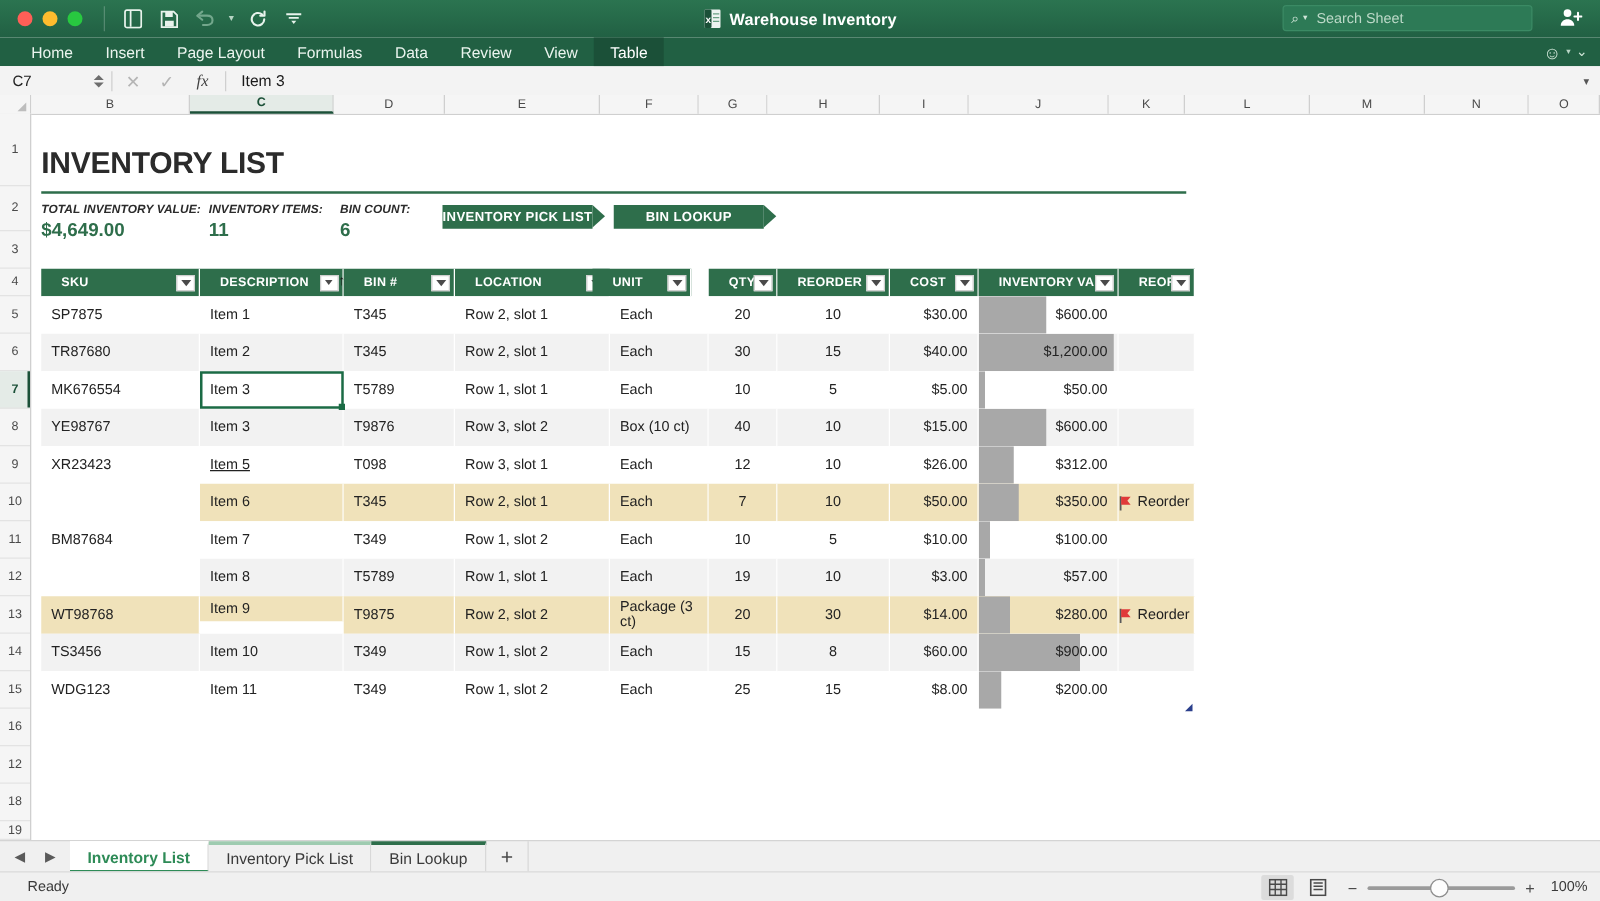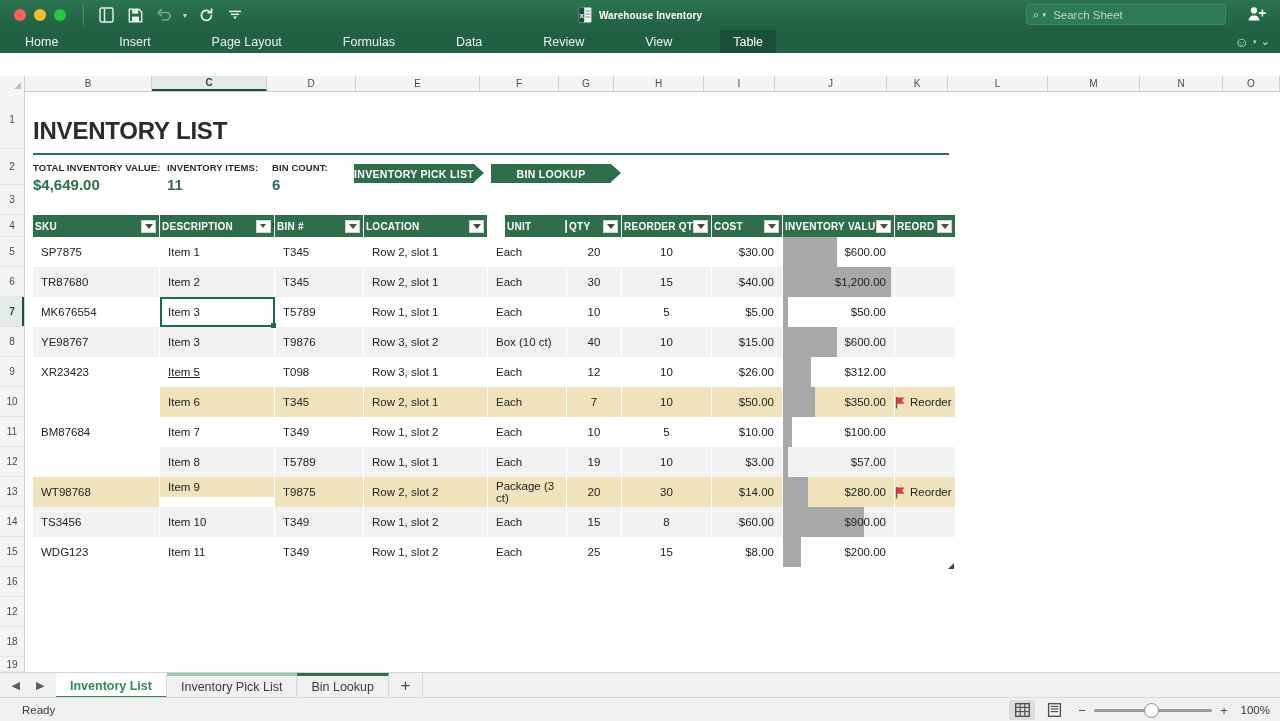--- a/index.html
+++ b/index.html
@@ -29,42 +29,42 @@
   }
   .tb-btn svg{display:block;}
   .tb-caret{width:10px;height:22px;display:flex;align-items:center;justify-content:center;color:#b6d4c3;font-size:7px;}
   .app-title{
     position:absolute;left:0;top:0;width:1280px;height:30px;
     display:flex;align-items:center;justify-content:center;
     gap:7px;pointer-events:none;
   }
   .app-title .xl-ico{width:14px;height:16px;}
   .app-title span{
-    color:#ffffff;font-size:10px;font-weight:bold;letter-spacing:.1px;
+    color:#ffffff;font-size:13px;font-weight:bold;letter-spacing:.1px;
   }
   .search-wrap{
     position:absolute;right:54px;top:4px;width:200px;height:21px;
     background:#2d7a56;border:1px solid #3b8a64;border-radius:3px;
     display:flex;align-items:center;padding:0 6px;box-sizing:border-box;
   }
   .search-wrap .mag{color:#cfe5d8;font-size:11px;margin-right:2px;}
   .search-wrap .mag-car{color:#cfe5d8;font-size:6px;margin-right:4px;}
   .search-input{
     flex:1;background:transparent;border:0;outline:none;
     color:#ffffff;font-size:11.5px;font-family:"Liberation Sans",sans-serif;
   }
   .search-input::placeholder{color:#bcd9c8;}
   .person-add{position:absolute;right:14px;top:6px;color:#ffffff;}
 
   
   .ribbon{
     position:absolute;left:0;top:30px;width:1280px;height:23px;
     background:#216043;
   }
-  .ribbon-tabs{position:absolute;left:12px;top:0;display:flex;height:23px;gap:35px;}
+  .ribbon-tabs{position:absolute;left:12px;top:0;display:flex;height:23px;}
   .rtab{
     height:23px;padding:0 13px;display:flex;align-items:center;
     color:#eaf4ee;font-size:12.5px;cursor:default;white-space:nowrap;
   }
   .rtab.active{background:#1b5038;color:#ffffff;}
   .ribbon-right{position:absolute;right:10px;top:0;height:23px;display:flex;align-items:center;gap:3px;}
   .smiley{color:#d8ecdf;font-size:14px;line-height:1;}
   .tiny-car{color:#b9d6c6;font-size:6px;}
   .chev-dn{color:#d8ecdf;font-size:11px;}
 
@@ -124,21 +124,21 @@
   .sheet{position:absolute;left:25px;top:15px;width:1255px;height:581px;}
 
   
   .inv-title{
     position:absolute;left:8px;top:26px;
     font-size:24px;font-weight:bold;color:#2b2b2b;letter-spacing:-.2px;
   }
   .title-rule{position:absolute;left:8px;top:62px;width:916px;height:2px;background:#2e6e4b;}
 
   .stat{position:absolute;}
-  .stat .lbl{font-size:9.5px;font-weight:bold;color:#2b2b2b;letter-spacing:.1px;white-space:nowrap;}
+  .stat .lbl{font-size:9.5px;font-weight:bold;color:#2b2b2b;letter-spacing:.1px;white-space:nowrap;font-style:italic;}
   .stat .val{font-size:15px;font-weight:bold;color:#2e6e4b;margin-top:3px;}
 
   .banner{
     position:absolute;height:19px;background:#2e6e4b;
     display:flex;align-items:center;justify-content:center;
     color:#ffffff;font-size:10.5px;font-weight:bold;letter-spacing:.3px;
     cursor:default;box-sizing:border-box;
   }
   .banner:after{
     content:"";position:absolute;right:-10px;top:0;
@@ -148,21 +148,21 @@
 
   
   .thead{position:absolute;left:8px;height:22px;}
   .th{
     position:absolute;top:0;height:22px;background:#2e6e4b;
     display:flex;align-items:center;box-sizing:border-box;
     border-right:1px solid #ffffff;
   }
   .th .tt{
     color:#ffffff;font-size:10px;font-weight:bold;letter-spacing:.25px;
-    padding-left:2px;white-space:nowrap;overflow:hidden;flex:1;
+    padding-left:16px;white-space:nowrap;overflow:hidden;flex:1;
   }
   .filt{
     width:15px;height:13px;margin-right:3px;background:#ffffff;
     border:1px solid #cfcfcf;box-sizing:border-box;
     display:flex;align-items:center;justify-content:center;flex:none;
   }
   .filt i{border-left:4px solid transparent;border-right:4px solid transparent;border-top:5px solid #4a4a4a;}
   .filt.sorted{position:relative;}
   .filt.sorted i{border-left:3px solid transparent;border-right:3px solid transparent;border-top:4px solid #4a4a4a;margin-right:1px;}
   .filt.sorted:after{
@@ -327,20 +327,36 @@
         <div class="rtab">View</div>
         <div class="rtab active">Table</div>
       </div>
     <div class="ribbon-right">
       <span class="smiley">☺</span>
       <span class="tiny-car">▼</span>
       <span class="chev-dn">⌄</span>
     </div>
   </div>
 
+  <div class="fbar">
+    <div class="namebox">C7</div>
+    <div class="spin">
+        <i class="up"></i>
+        <i class="dn"></i>
+      </div>
+    <div class="fsep"></div>
+    <div class="fb-ico">✕</div>
+    <div class="fb-ico">✓</div>
+    <div class="fb-fx">
+        <i>fx</i>
+      </div>
+    <div class="fsep"></div>
+    <div class="fb-val">Item 3</div>
+    <div class="fb-caret">▾</div>
+  </div>
 
   <div class="gridwrap">
 
     <div class="colhdr" id="colHdr">
       <div class="corner"></div>
     <div class="chd" style="left: 25px; width: 127px;">B</div>
         <div class="chd sel" style="left: 152px; width: 115px;">C</div>
         <div class="chd" style="left: 267px; width: 89px;">D</div>
         <div class="chd" style="left: 356px; width: 124px;">E</div>
         <div class="chd" style="left: 480px; width: 79px;">F</div>
@@ -419,21 +435,21 @@
             <span class="filt">
               <i></i>
             </span>
           </div>
           <div class="th" style="left: 331px; width: 124px;">
             <span class="tt">LOCATION</span>
             <span class="filt">
               <i></i>
             </span>
           </div>
-          <div class="th" style="left: 472px; width: 79px;">
+          <div class="th" style="left: 441px; width: 79px;">
             <span class="tt">UNIT</span>
             <span class="filt">
               <i></i>
             </span>
           </div>
           <div class="th" style="left: 534px; width: 55px;">
             <span class="tt">QTY</span>
             <span class="filt">
               <i></i>
             </span>

